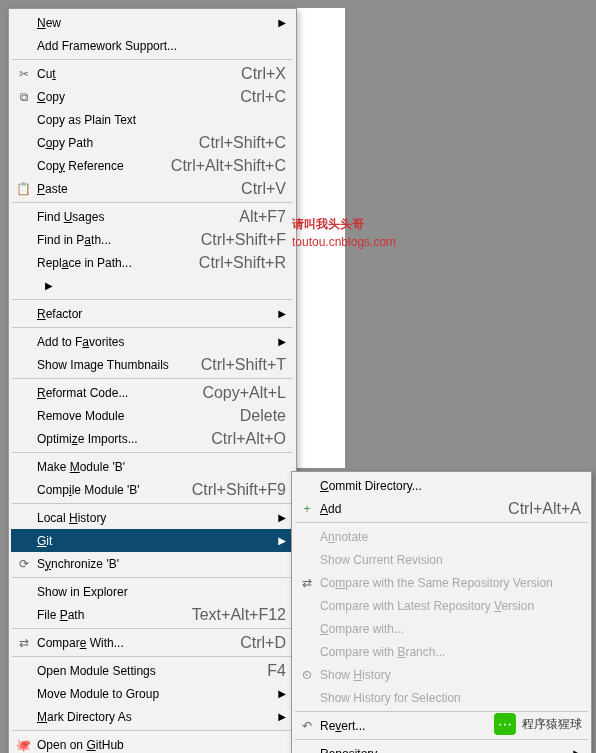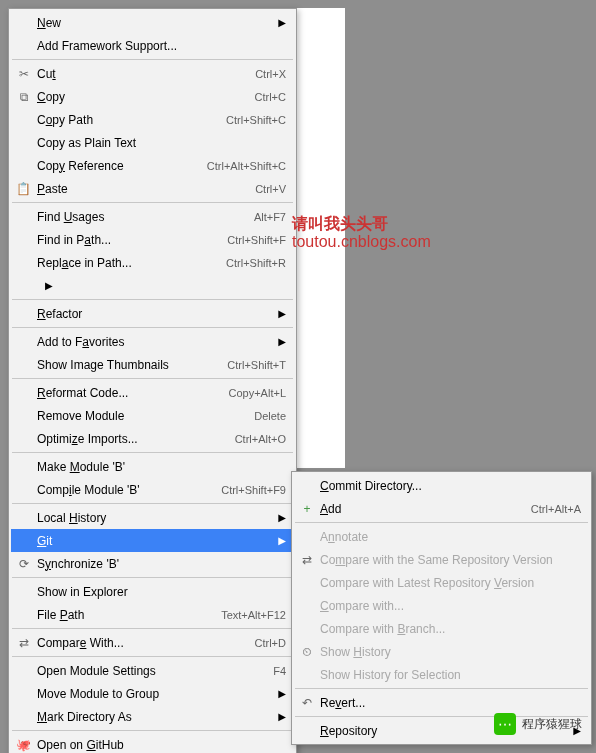--- a/index.html
+++ b/index.html
@@ -31,21 +31,21 @@
   }
   .item {
     display: flex;
     align-items: center;
     height: 23px;
     padding: 0 8px 0 4px;
     color: #000;
     cursor: default;
   }
   .item.selected {
-    background: #3b82f6;
+    background: #0c4a6e;
     color: #fff;
   }
   .item.disabled {
     color: #a9a9a9;
   }
   .icon {
     width: 18px;
     height: 16px;
     display: inline-flex;
     align-items: center;
@@ -54,38 +54,38 @@
     font-size: 12px;
     color: #666;
   }
   .item.selected .icon { color: #fff; }
   .label {
     flex: 1;
     white-space: nowrap;
   }
   .shortcut {
     color: #606060;
-    font-size: 11px;
+    font-size: 16px;
     margin-left: 12px;
   }
   .arrow {
     font-size: 10px;
     margin-left: 8px;
   }
   .sep {
     height: 1px;
     background: #c7c7c7;
     margin: 2px 1px;
   }
   .u { text-decoration: underline; }
   .watermark {
     position: absolute;
     left: 292px;
     top: 215px;
-    font-size: 16px;
+    font-size: 12px;
     color: #c33;
     background: rgba(255,255,255,0.0);
     line-height: 18px;
   }
   .watermark .l1 { font-weight: bold; }
   .white-strip {
     position:absolute;
     left:295px; top:8px; width:50px; height:460px;
     background:#fff;
   }
@@ -124,26 +124,26 @@
       <span class="label">Cu<span class="u">t</span></span>
       <span class="shortcut">Ctrl+X</span>
     </div>
     <div class="item">
       <span class="icon">⧉</span>
       <span class="label"><span class="u">C</span>opy</span>
       <span class="shortcut">Ctrl+C</span>
     </div>
     <div class="item">
       <span class="icon"></span>
+      <span class="label">Copy as Plain Text</span>
+    </div>
+    <div class="item">
+      <span class="icon"></span>
       <span class="label">C<span class="u">o</span>py Path</span>
       <span class="shortcut">Ctrl+Shift+C</span>
-    </div>
-    <div class="item">
-      <span class="icon"></span>
-      <span class="label">Copy as Plain Text</span>
     </div>
     <div class="item">
       <span class="icon"></span>
       <span class="label">Cop<span class="u">y</span> Reference</span>
       <span class="shortcut">Ctrl+Alt+Shift+C</span>
     </div>
     <div class="item">
       <span class="icon">📋</span>
       <span class="label"><span class="u">P</span>aste</span>
       <span class="shortcut">Ctrl+V</span>
@@ -271,20 +271,24 @@
     </div>
     <div class="item">
       <span class="icon" style="color: rgb(74, 155, 74);">+</span>
       <span class="label"><span class="u">A</span>dd</span>
       <span class="shortcut">Ctrl+Alt+A</span>
     </div>
     <div class="sep"></div>
     <div class="item disabled">
       <span class="icon"></span>
       <span class="label">A<span class="u">n</span>notate</span>
+    </div>
+    <div class="item disabled">
+      <span class="icon"></span>
+      <span class="label">Show Current Revision</span>
     </div>
     <div class="item disabled">
       <span class="icon">⇄</span>
       <span class="label">Co<span class="u">m</span>pare with the Same Repository Version</span>
     </div>
     <div class="item disabled">
       <span class="icon"></span>
       <span class="label">Compare with Latest Repository <span class="u">V</span>ersion</span>
     </div>
     <div class="item disabled">

